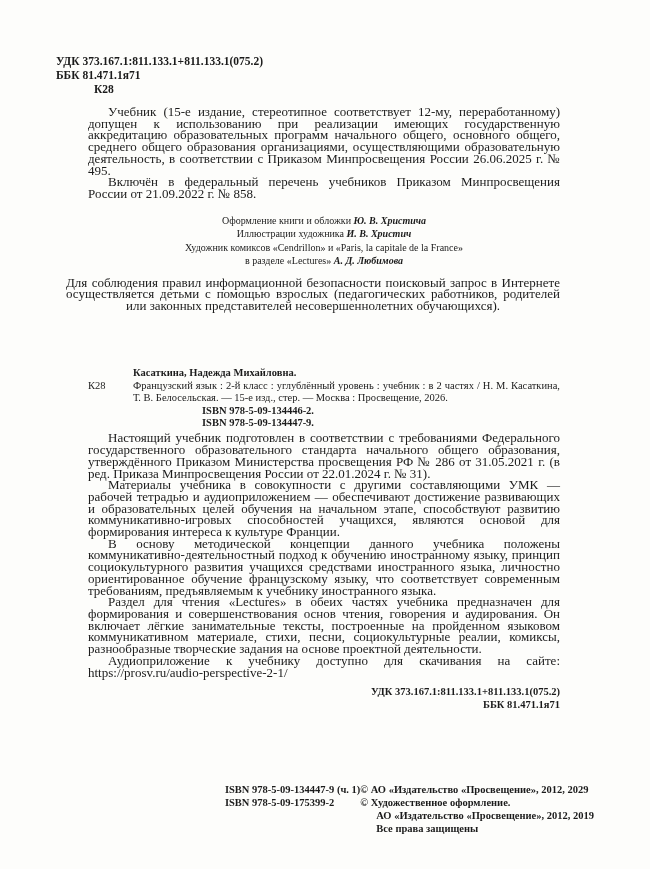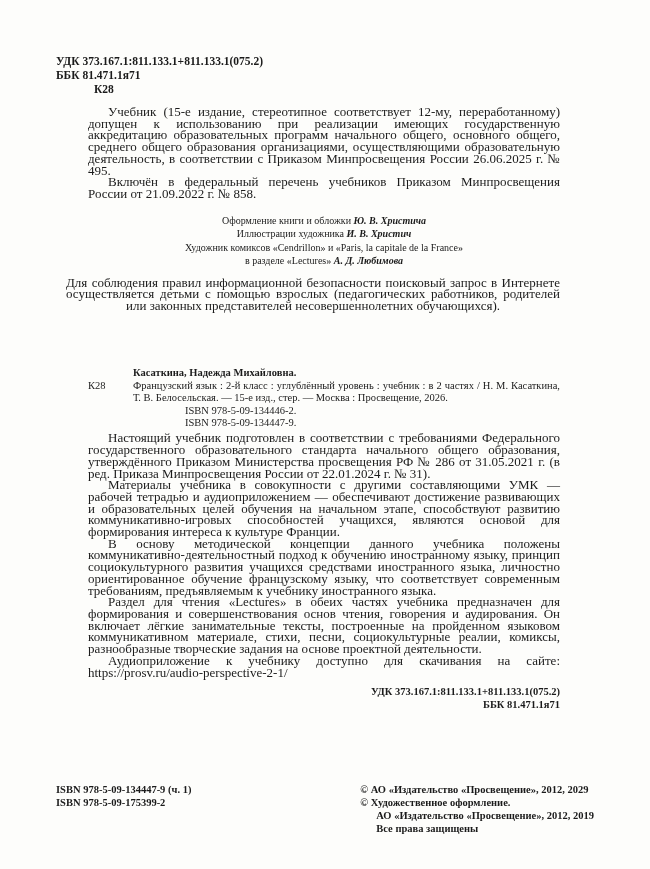--- a/index.html
+++ b/index.html
@@ -31,30 +31,30 @@
   .safety {
     margin-top: 9px; margin-left: -22px;
     font-size: 13px; line-height: 11.6px;
     text-align: justify; text-align-last: center;
   }
   .biblio { margin-top: 56px; position: relative; padding-left: 45px; font-size: 10.5px; line-height: 12.4px; }
   .biblio-author { font-weight: bold; }
   .kcode { position: absolute; left: 0; top: 12.4px; }
   .biblio-desc { text-align: justify; }
   .biblio-line.part { margin-left: 35px; }
-  .biblio-line.isbn { margin-left: 52px; }
+  .biblio-line.isbn { margin-left: 69px; font-weight: bold; }
   .annotation { margin-top: 3px; }
   .codes-bottom {
     margin-top: 7px;
     text-align: right; font-weight: bold;
     font-size: 10.5px; line-height: 13px;
   }
   .footer {
     margin-top: auto;
-    display: flex; justify-content: space-between; align-items: flex-start;
+    display: flex; justify-content: flex-end; align-items: flex-start;
     font-size: 10.5px; line-height: 13px; font-weight: bold;
     margin-right: -34px; 
   }
   .footer .ind { padding-left: 16px; }
 </style>
 </head>
 <body>
 
 <div class="page">
 

